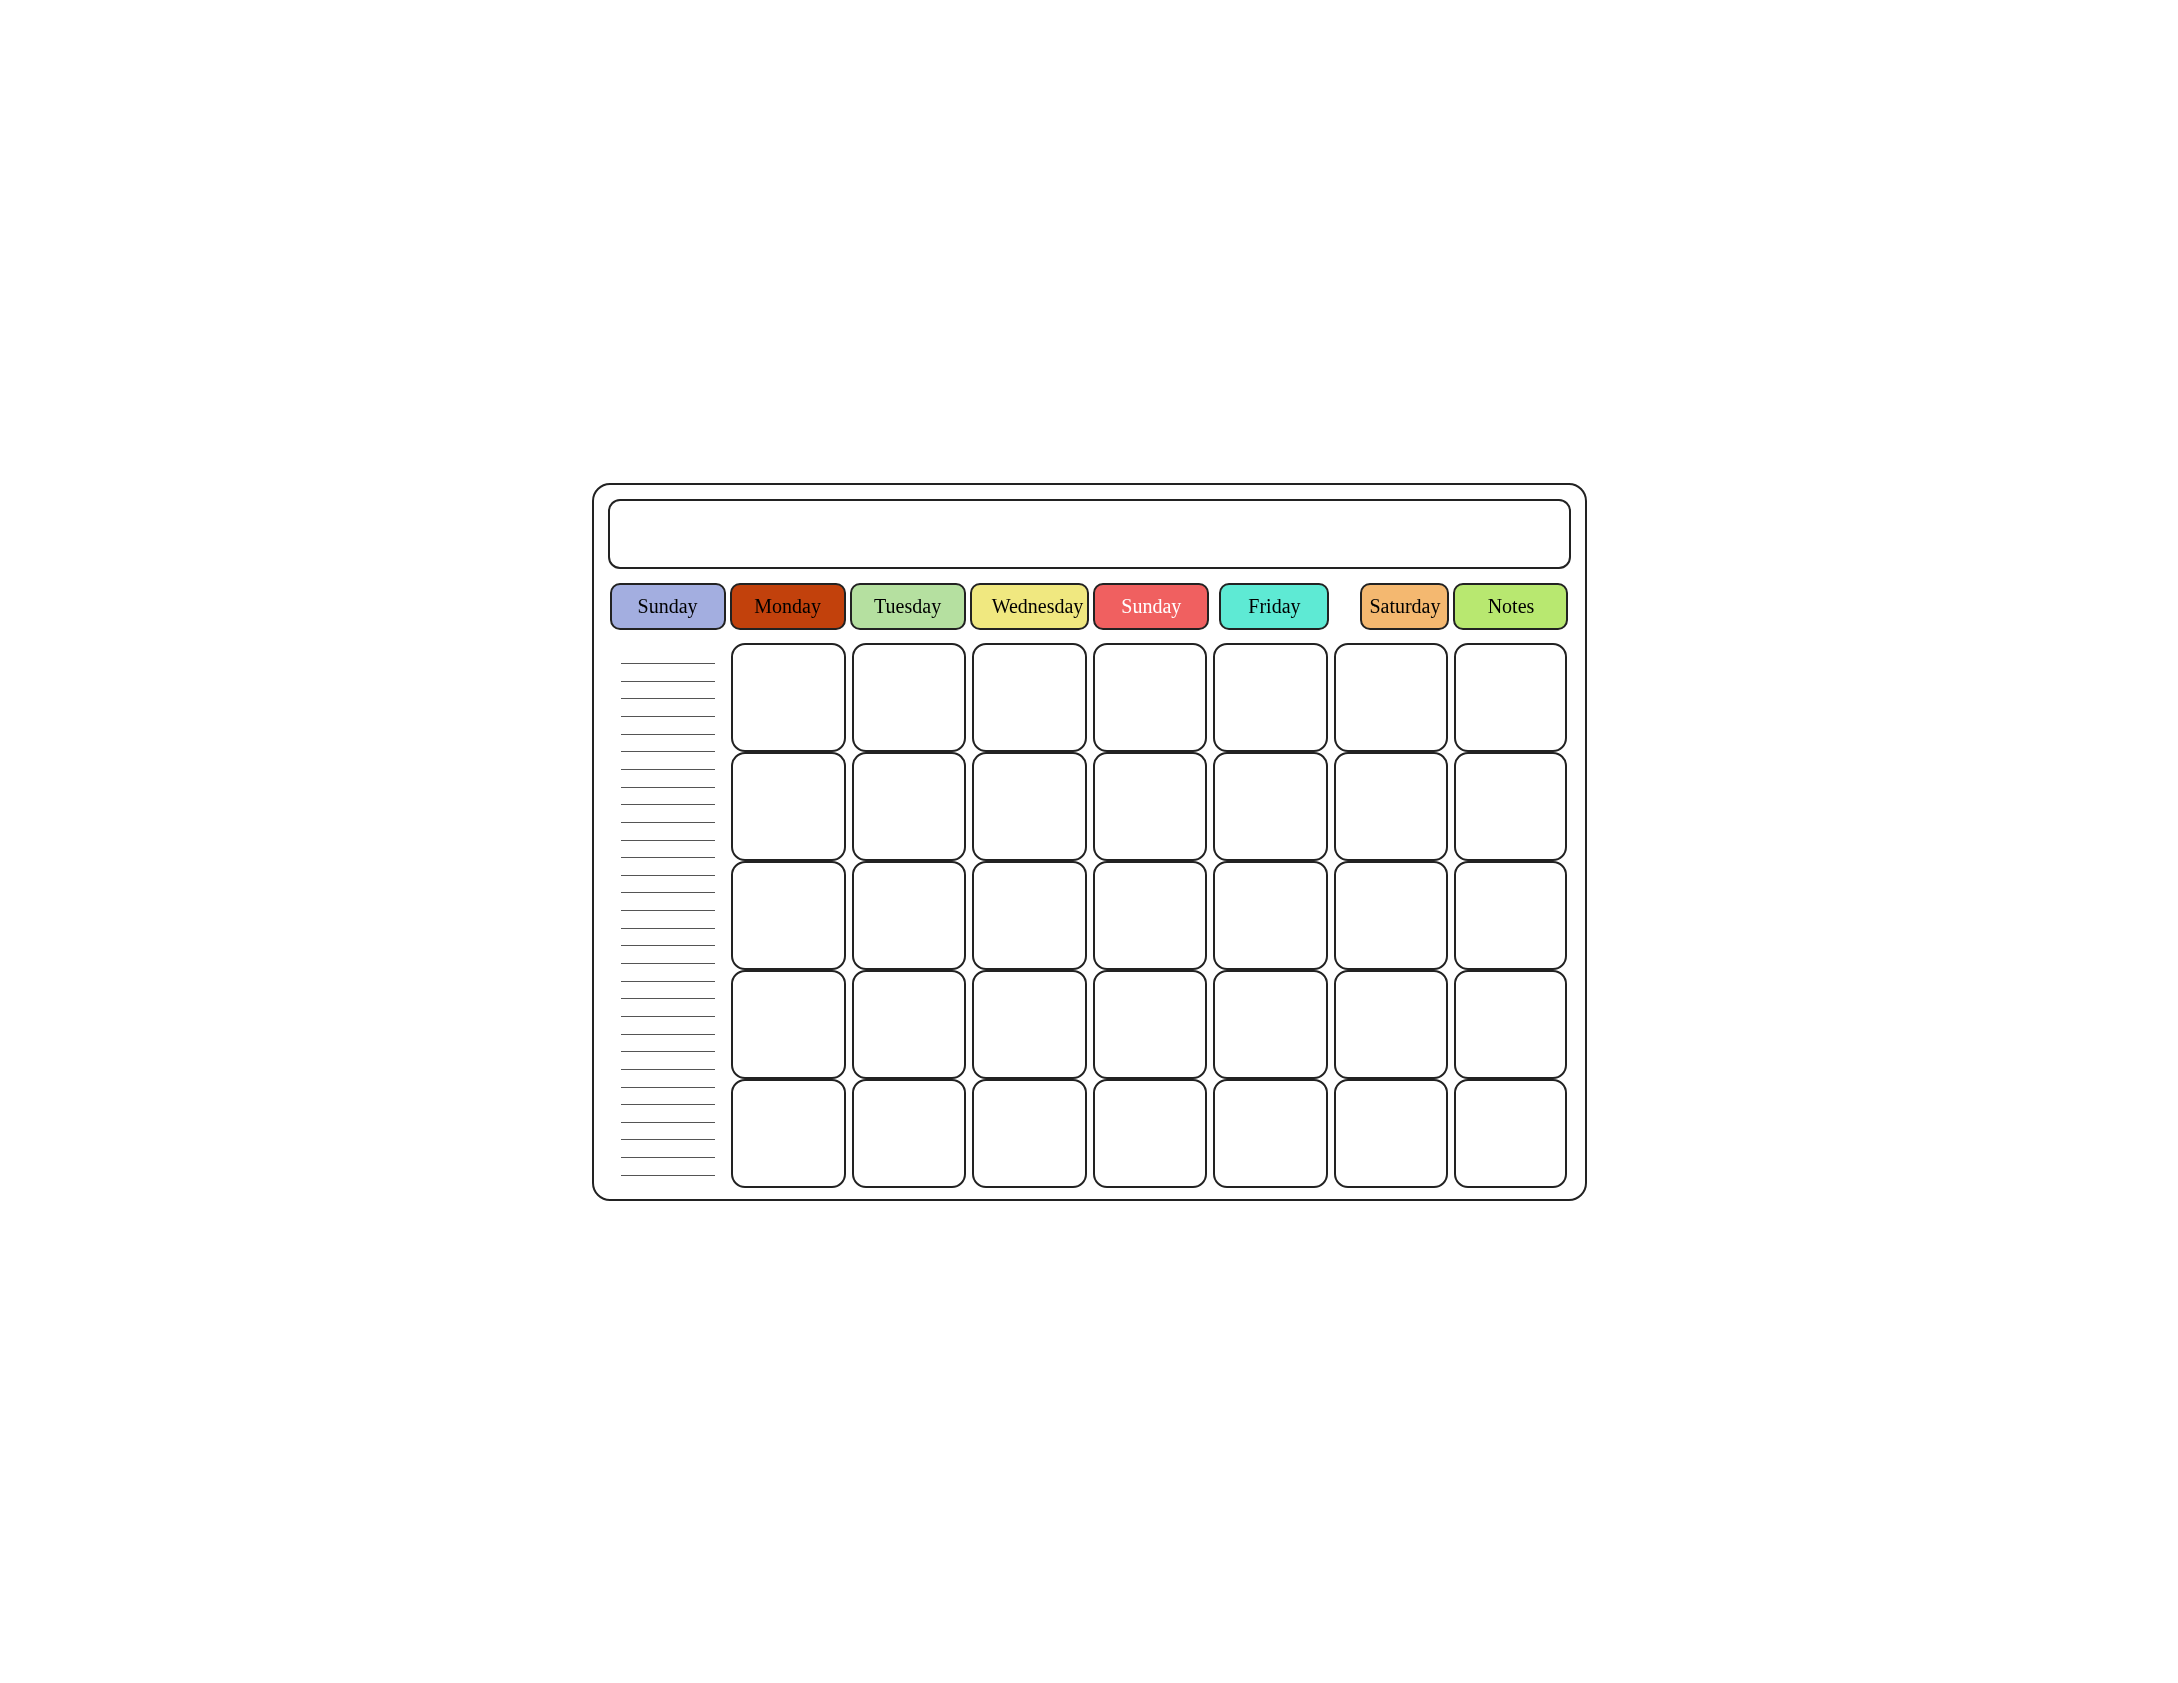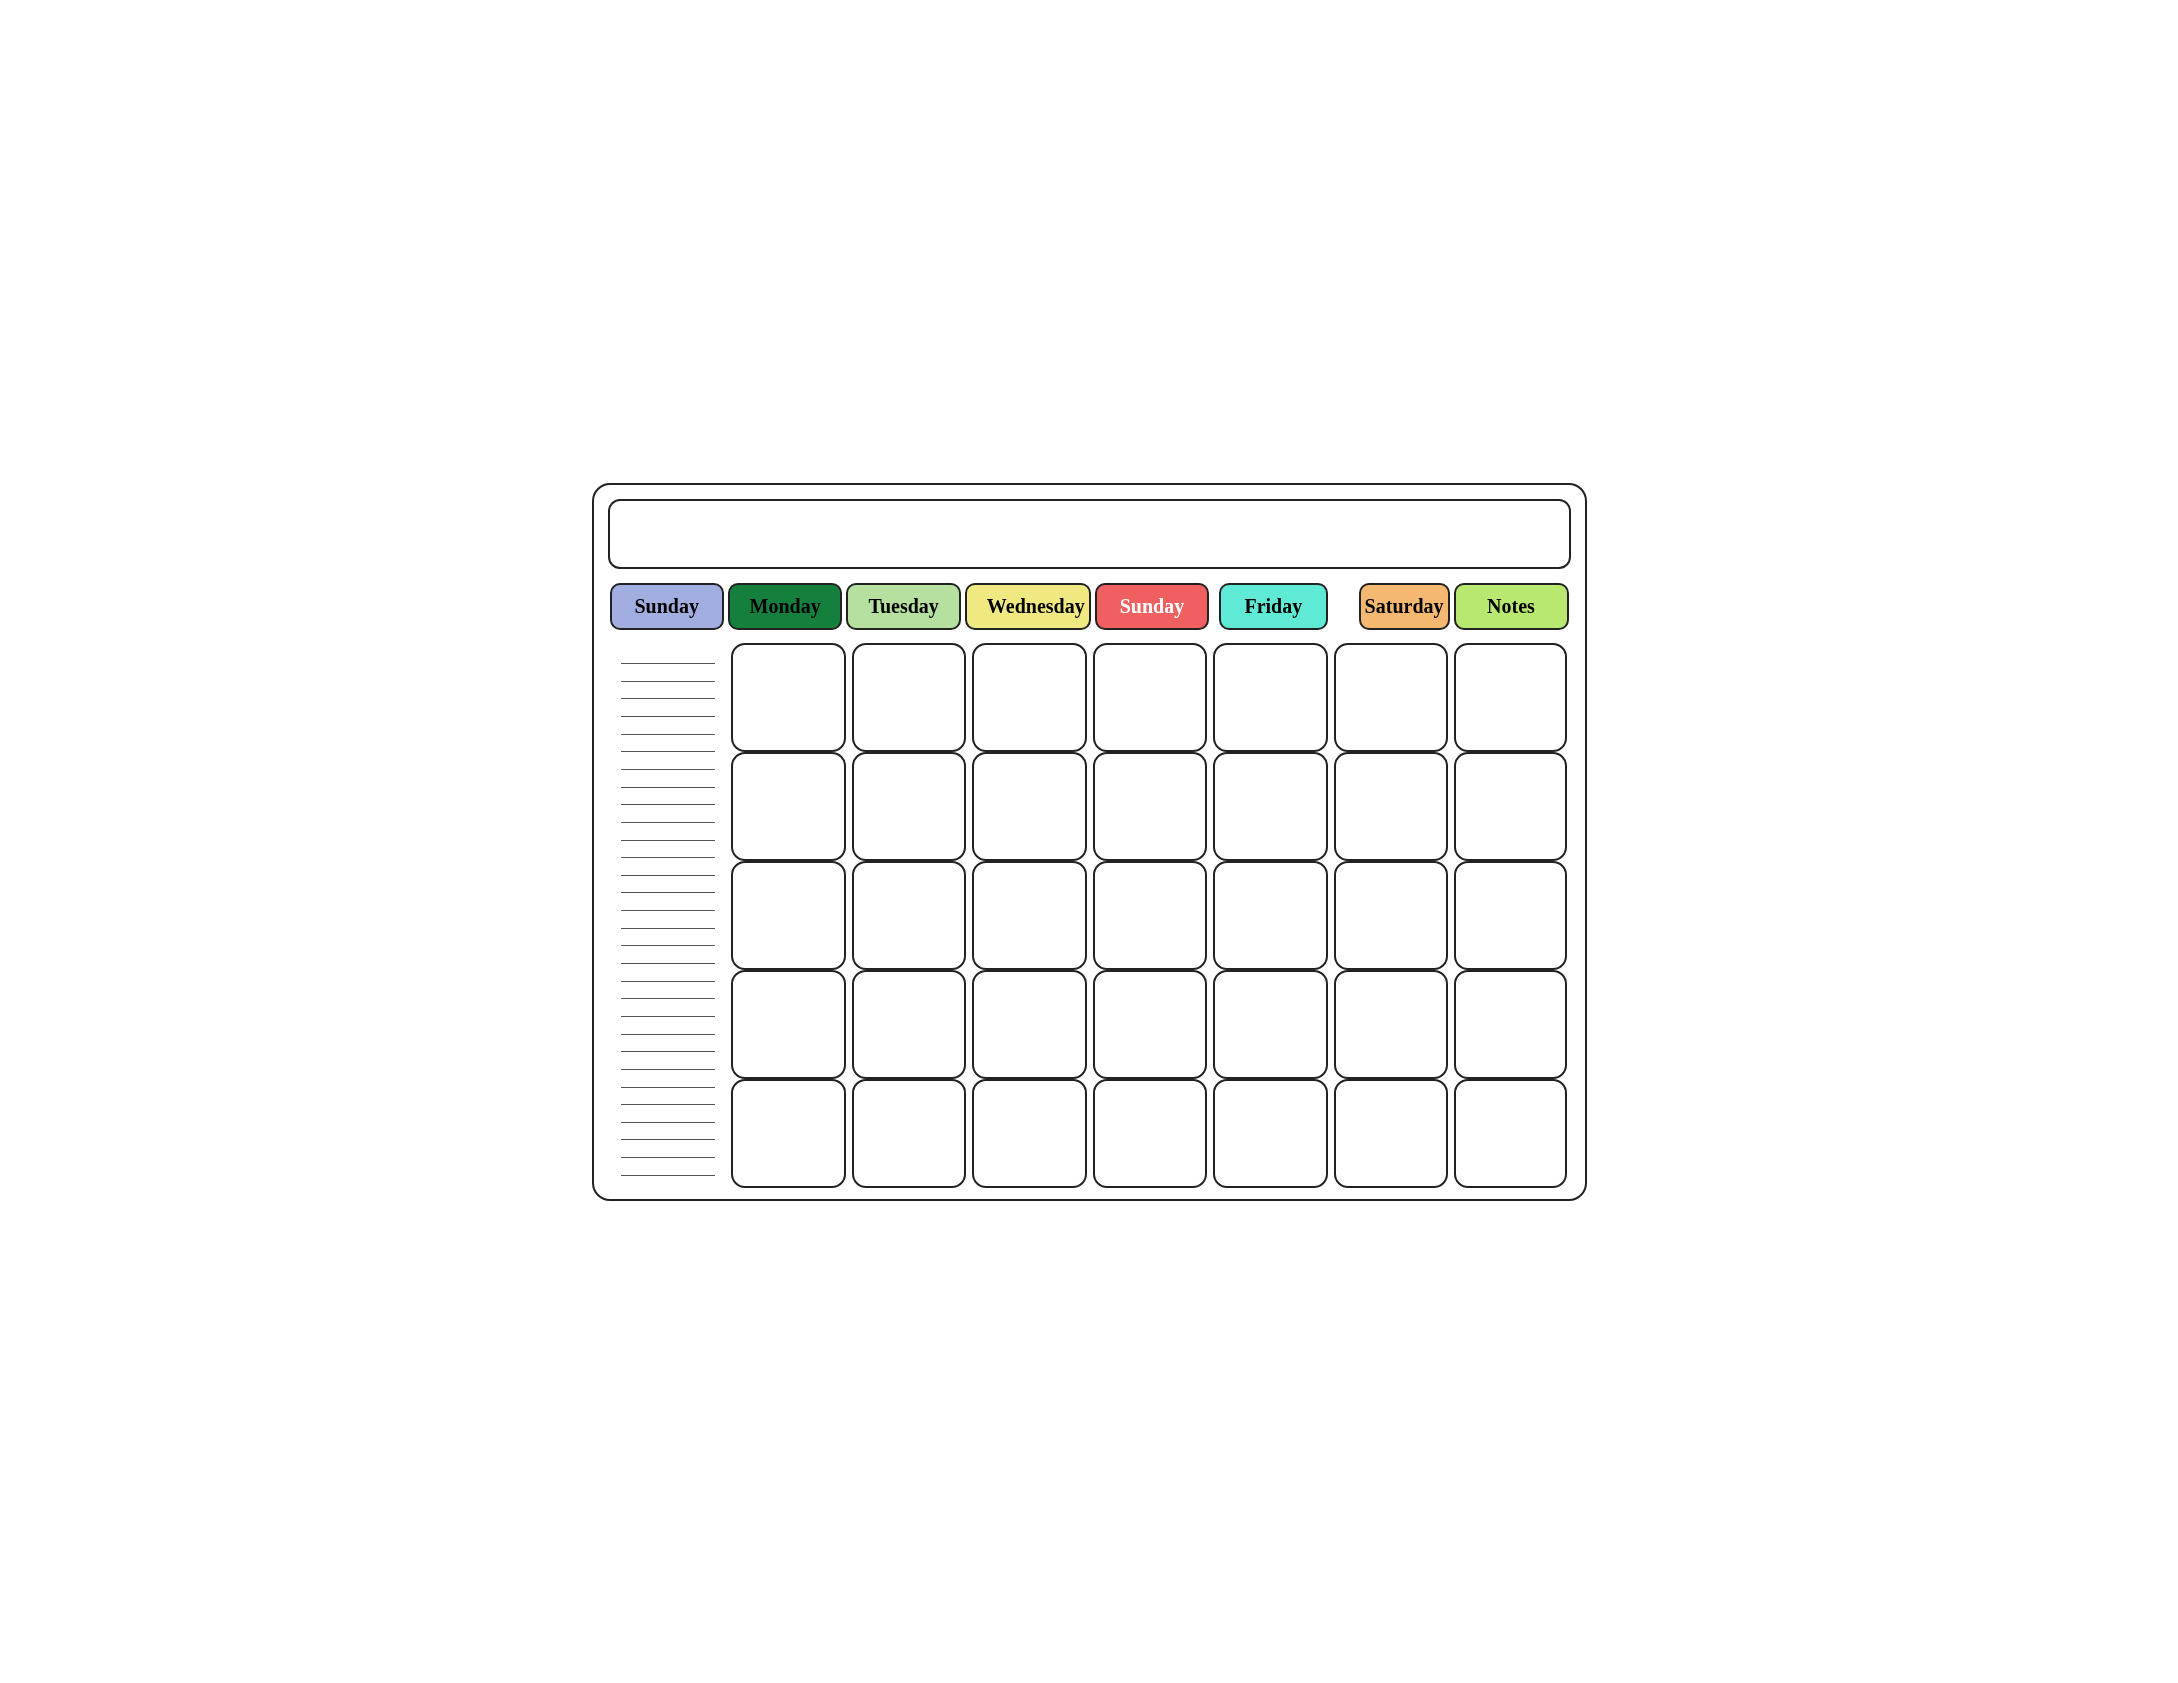--- a/index.html
+++ b/index.html
@@ -42,27 +42,27 @@
       grid-template-columns: repeat(7, 1fr) 119px;
       gap: 0;
     }
 
     .header-cell {
       border: 2px solid #222;
       border-radius: 10px;
       text-align: center;
       padding: 10px 4px;
       font-size: 20px;
-      font-weight: bold;
+      font-weight: normal;
       margin: 2px;
       font-family: 'Comic Sans MS', 'Chalkboard SE', cursive;
     }
 
     .header-sunday    { background: #a3aee0; }
-    .header-monday    { background: #15803d; }
+    .header-monday    { background: #c2410c; }
     .header-tuesday   { background: #b5e0a0; }
     .header-wednesday { background: #f0e880; padding-left: 20px; }
     .header-thursday  { background: #f06060; color: #fff; }
     .header-friday    { background: #5eead4; margin-left: 8px; }
     .header-saturday  { background: #f4b870; margin-left: 29px; }
     .header-notes     { background: #b8e870; }
 
     .day-cell {
       border: 2px solid #222;
       border-radius: 14px;

